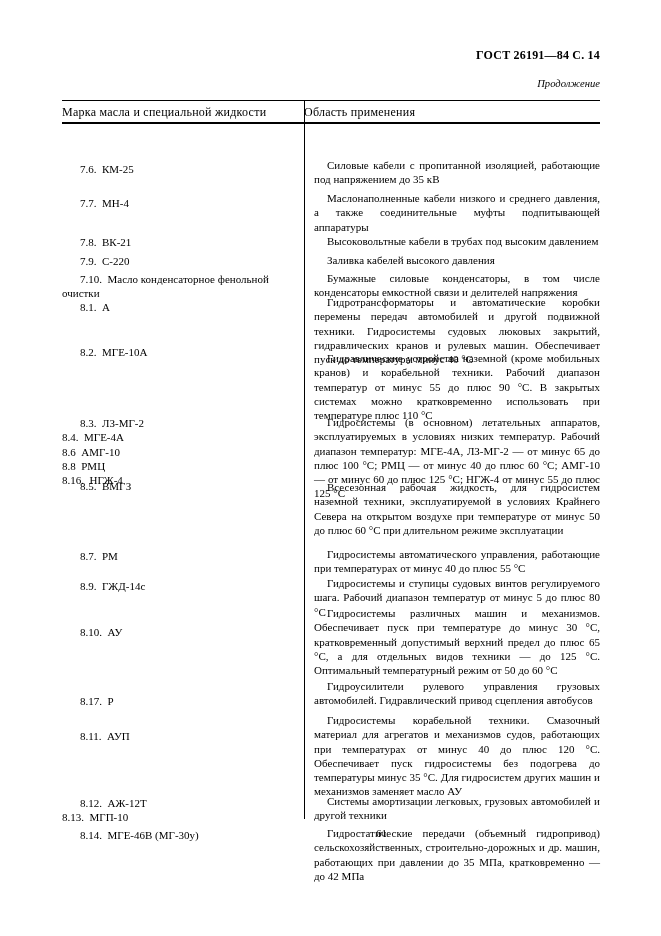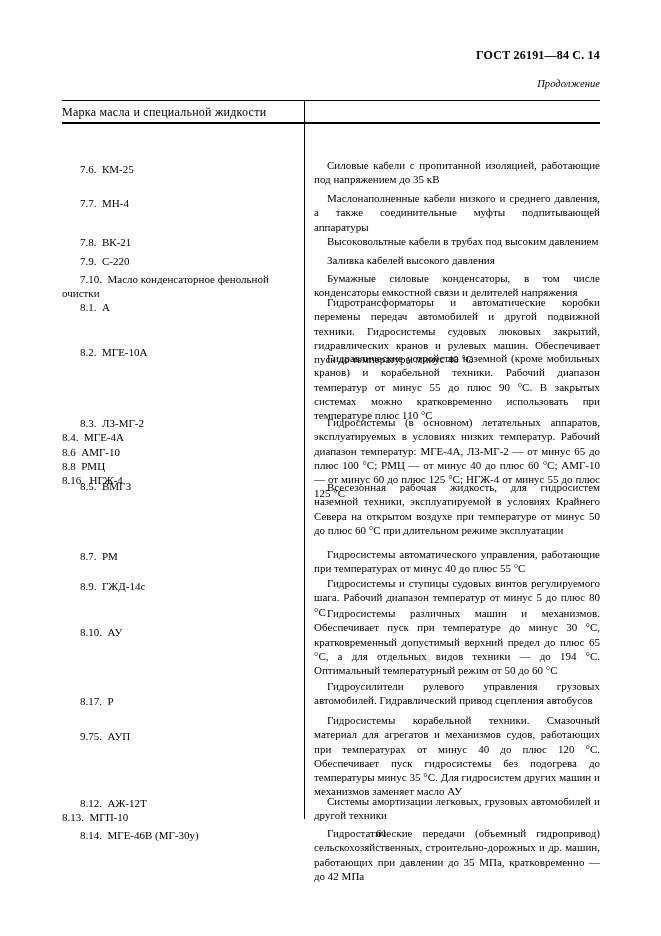--- a/index.html
+++ b/index.html
@@ -139,20 +139,21 @@
 
   <div class="continuation">Продолжение</div>
 
   <div class="table-wrap">
 
     <div class="rule-top"></div>
 
     <div class="head-row">
       <div class="vline head"></div>
       <div class="head-cell left">Марка масла и специальной жидкости</div>
+      <div class="head-cell right">Область применения</div>
     </div>
 
     <div class="rule-thick"></div>
 
     <div class="tbody" id="tbody">
       <div class="vline body" style="height: 695px;"></div>
       <div class="col-left" id="col-left">
           <div class="grade" style="top: 38px;"><span>7.6.  КМ-25</span></div>
           <div class="grade" style="top: 72px;"><span>7.7.  МН-4</span></div>
           <div class="grade" style="top: 111px;"><span>7.8.  ВК-21</span></div>
@@ -163,38 +164,38 @@
           <div class="grade" style="top: 292px;"><span>8.3.  ЛЗ-МГ-2
 8.4.  МГЕ-4А
 8.6  АМГ-10
 8.8  РМЦ
 8.16.  НГЖ-4</span></div>
           <div class="grade" style="top: 355px;"><span>8.5.  ВМГЗ</span></div>
           <div class="grade" style="top: 425px;"><span>8.7.  РМ</span></div>
           <div class="grade" style="top: 455px;"><span>8.9.  ГЖД-14с</span></div>
           <div class="grade" style="top: 501px;"><span>8.10.  АУ</span></div>
           <div class="grade" style="top: 570px; text-align: right;"><span>8.17.  Р</span></div>
-          <div class="grade" style="top: 605px;"><span>9.75.  АУП</span></div>
+          <div class="grade" style="top: 605px;"><span>8.11.  АУП</span></div>
           <div class="grade" style="top: 672px;"><span>8.12.  АЖ-12Т
 8.13.  МГП-10</span></div>
           <div class="grade" style="top: 704px;"><span>8.14.  МГЕ-46В (МГ-30у)</span></div>
         </div>
       <div class="col-right" id="col-right">
           <div class="appl" style="top: 34px;"><span>Силовые кабели с пропитанной изоляцией, работающие под напряжением до 35 кВ</span></div>
           <div class="appl" style="top: 67px;"><span>Маслонаполненные кабели низкого и среднего давления, а также соединительные муфты подпитывающей аппаратуры</span></div>
           <div class="appl" style="top: 110px;"><span>Высоковольтные кабели в трубах под высоким давлением</span></div>
           <div class="appl" style="top: 129px;"><span>Заливка кабелей высокого давления</span></div>
           <div class="appl" style="top: 147px;"><span>Бумажные силовые конденсаторы, в том числе конденсаторы емкостной связи и делителей напряжения</span></div>
           <div class="appl" style="top: 171px;"><span>Гидротрансформаторы и автоматические коробки перемены передач автомобилей и другой подвижной техники. Гидросистемы судовых люковых закрытий, гидравлических кранов и рулевых машин. Обеспечивает пуск до температуры минус 40 °C</span></div>
           <div class="appl" style="top: 227px;"><span>Гидравлические устройства наземной (кроме мобильных кранов) и корабельной техники. Рабочий диапазон температур от минус 55 до плюс 90 °C. В закрытых системах можно кратковременно использовать при температуре плюс 110 °C</span></div>
           <div class="appl" style="top: 291px;"><span>Гидросистемы (в основном) летательных аппаратов, эксплуатируемых в условиях низких температур. Рабочий диапазон температур: МГЕ-4А, ЛЗ-МГ-2 — от минус 65 до плюс 100 °C; РМЦ — от минус 40 до плюс 60 °C; АМГ-10 — от минус 60 до плюс 125 °C; НГЖ-4 от минус 55 до плюс 125 °C</span></div>
           <div class="appl" style="top: 356px;"><span>Всесезонная рабочая жидкость, для гидросистем наземной техники, эксплуатируемой в условиях Крайнего Севера на открытом воздухе при температуре от минус 50 до плюс 60 °C при длительном режиме эксплуатации</span></div>
           <div class="appl" style="top: 423px;"><span>Гидросистемы автоматического управления, работающие при температурах от минус 40 до плюс 55 °C</span></div>
           <div class="appl" style="top: 452px;"><span>Гидросистемы и ступицы судовых винтов регулируемого шага. Рабочий диапазон температур от минус 5 до плюс 80 °C</span></div>
-          <div class="appl" style="top: 482px;"><span>Гидросистемы различных машин и механизмов. Обеспечивает пуск при температуре до минус 30 °C, кратковременный допустимый верхний предел до плюс 65 °C, а для отдельных видов техники — до 194 °C. Оптимальный температурный режим от 50 до 60 °C</span></div>
+          <div class="appl" style="top: 482px;"><span>Гидросистемы различных машин и механизмов. Обеспечивает пуск при температуре до минус 30 °C, кратковременный допустимый верхний предел до плюс 65 °C, а для отдельных видов техники — до 125 °C. Оптимальный температурный режим от 50 до 60 °C</span></div>
           <div class="appl" style="top: 555px;"><span>Гидроусилители рулевого управления грузовых автомобилей. Гидравлический привод сцепления автобусов</span></div>
           <div class="appl" style="top: 589px;"><span>Гидросистемы корабельной техники. Смазочный материал для агрегатов и механизмов судов, работающих при температурах от минус 40 до плюс 120 °C. Обеспечивает пуск гидросистемы без подогрева до температуры минус 35 °C. Для гидросистем других машин и механизмов заменяет масло АУ</span></div>
           <div class="appl" style="top: 670px;"><span>Системы амортизации легковых, грузовых автомобилей и другой техники</span></div>
           <div class="appl" style="top: 702px;"><span>Гидростатические передачи (объемный гидропривод) сельскохозяйственных, строительно-дорожных и др. машин, работающих при давлении до 35 МПа, кратковременно — до 42 МПа</span></div>
         </div>
     </div>
 
   </div>
 
   <div class="page-number">61</div>

